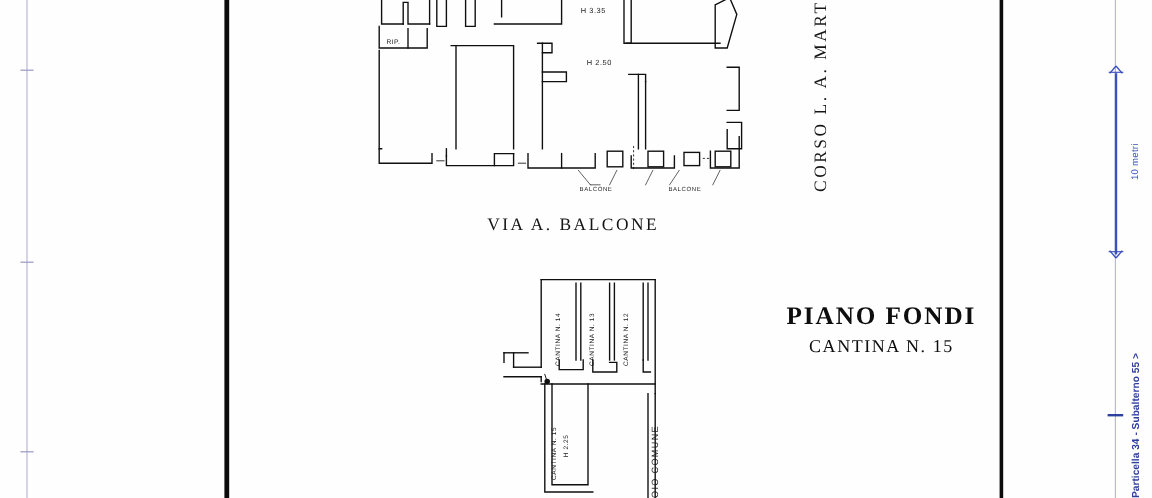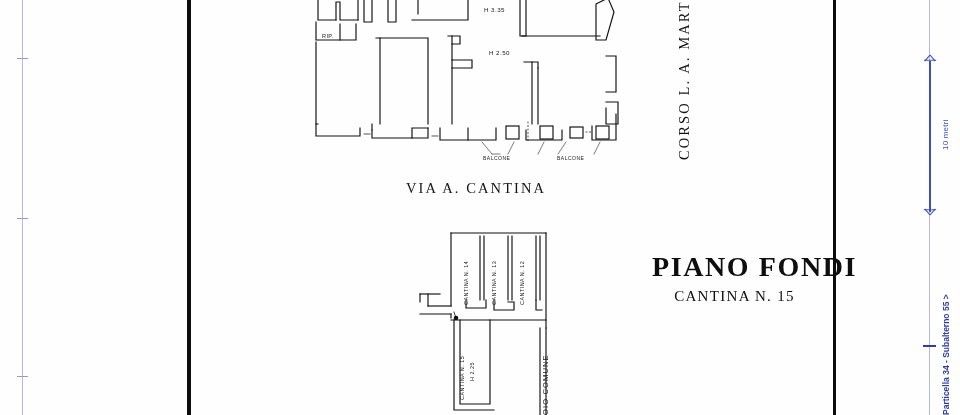--- a/index.html
+++ b/index.html
@@ -107,21 +107,21 @@
     transform: rotate(-90deg);
   }
 
   .title-block {
     position: absolute;
     text-align: center;
     color: #0e0e0e;
   }
   .title-main {
     font-family: "Liberation Serif", serif;
-    font-size: 28px;
+    font-size: 21px;
     font-weight: bold;
     letter-spacing: 1.6px;
     line-height: 1.05;
     white-space: nowrap;
   }
   .title-sub {
     font-family: "Liberation Serif", serif;
     font-size: 15px;
     letter-spacing: 1.3px;
     margin-top: 7px;
@@ -240,21 +240,21 @@
     </g>
   </svg>
 
   <div class="micro h-note" style="left:484px; top:6px;">H 3.35</div>
   <div class="micro h-note" style="left:489px; top:49px;">H 2.50</div>
   <div class="micro rip-note" style="left:322px; top:33px;">RIP.</div>
   <div class="micro balcone-note" style="left:483px; top:155px;">BALCONE</div>
   <div class="micro balcone-note" style="left:557px; top:155px;">BALCONE</div>
 
   <div class="street-label vertical" style="left:676px; top:160px;">CORSO L. A. MARTIN</div>
-  <div class="street-label" style="left:406px; top:180px;">VIA A. CANTINA</div>
+  <div class="street-label" style="left:406px; top:180px;">VIA A. BALCONE</div>
 
   <svg class="plan-svg" style="left:418px; top:228px; width:150px; height:190px;" viewBox="0 0 150 190">
     <g fill="none" stroke="#0f0f0f" stroke-width="1.15" stroke-linecap="square">
 
       <path d="M33 5 L128 5"></path>
       <path d="M33 5 L33 78"></path>
       <path d="M128 5 L128 100"></path>
 
       <path d="M62 8 L62 72"></path>
       <path d="M66 8 L66 72"></path>

